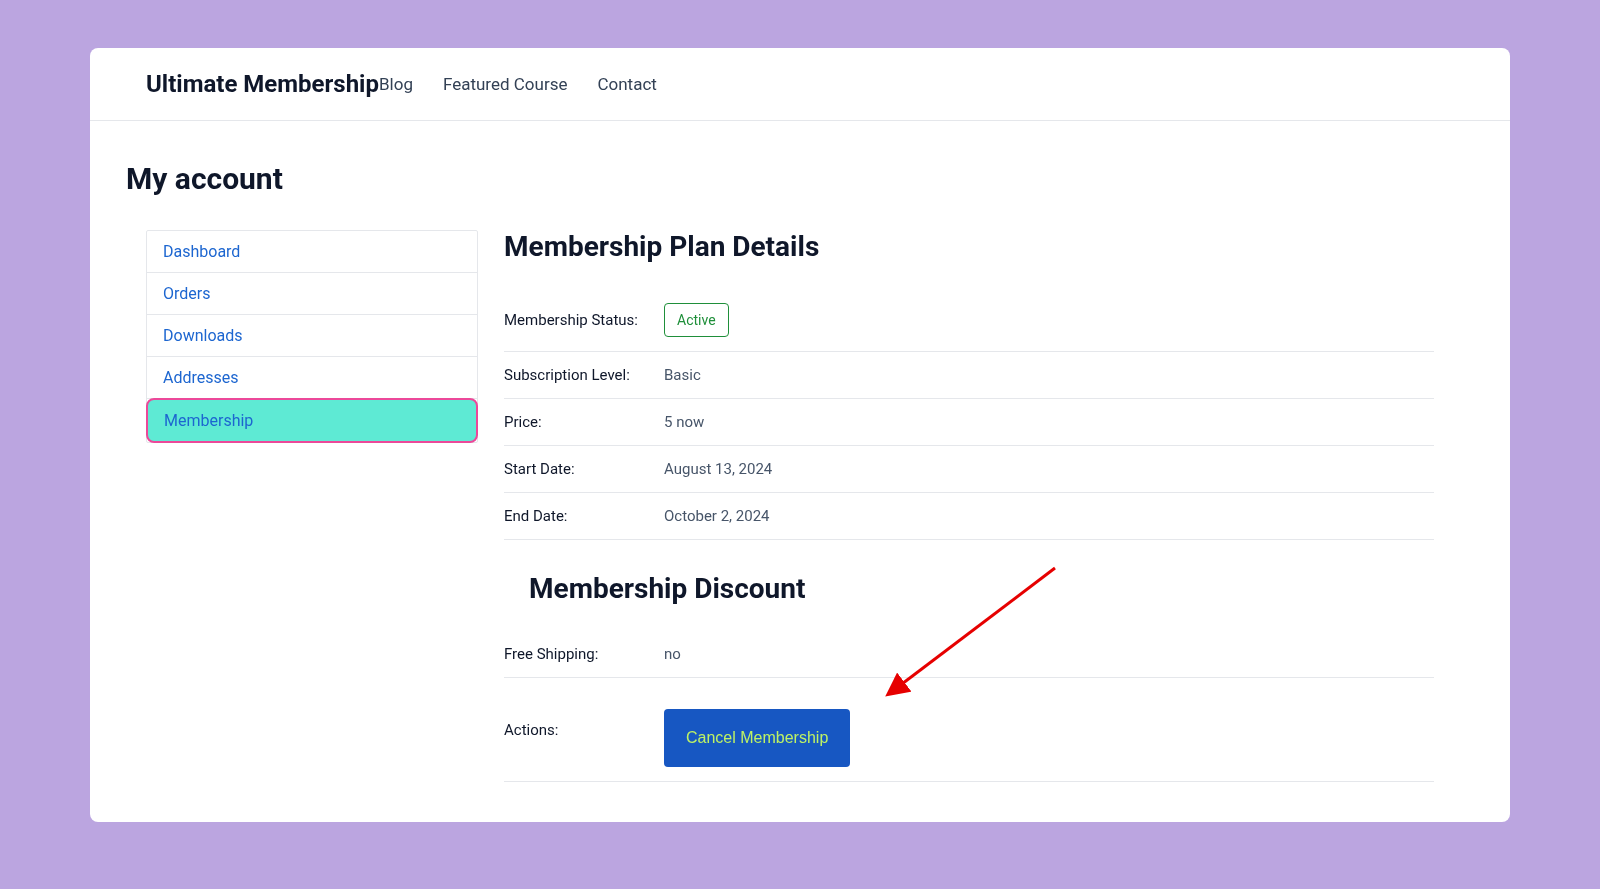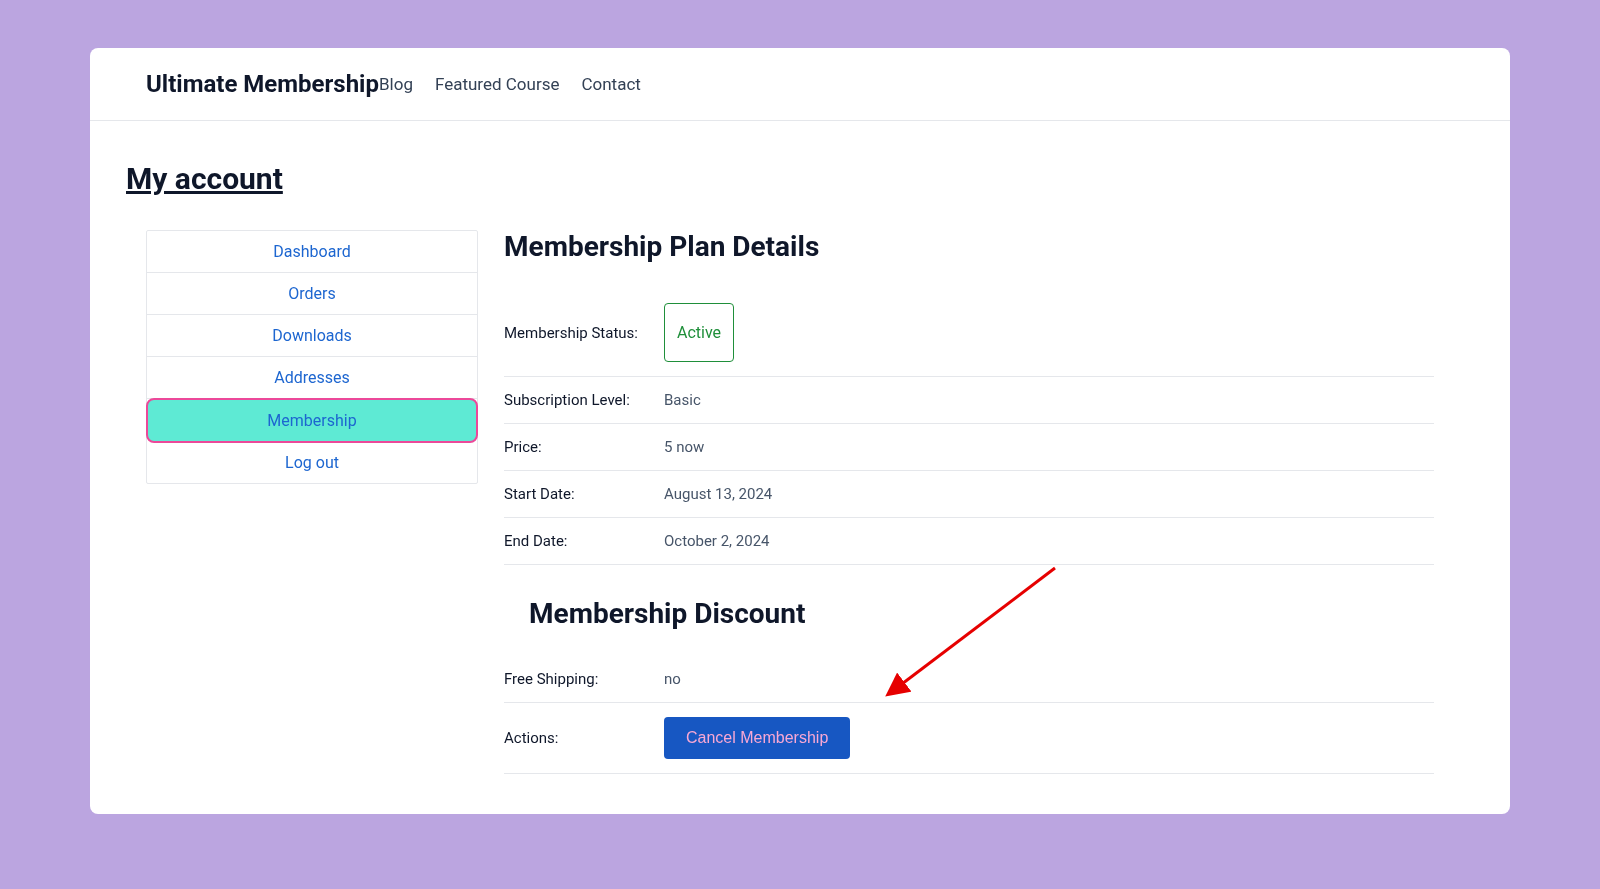--- a/index.html
+++ b/index.html
@@ -21,36 +21,35 @@
     padding: 22px 56px 22px 56px;
     border-bottom: 1px solid #e5e7eb;
   }
   .brand {
     font-size: 24px;
     font-weight: 700;
     color: #0f172a;
   }
   .nav-links {
     display: flex;
-    gap: 22px;
+    gap: 30px;
   }
   .nav-links a {
     color: #334155;
     text-decoration: none;
     font-size: 17px;
   }
   .content {
     padding: 40px 36px 40px 36px;
   }
   .page-title {
     font-size: 30px;
     font-weight: 700;
     color: #0f172a;
     margin-bottom: 34px;
-    text-decoration: underline;
   }
   .layout {
     display: flex;
     gap: 26px;
     align-items: flex-start;
   }
   .side-nav {
     width: 332px;
     border: 1px solid #e5e7eb;
     border-radius: 2px;
@@ -58,21 +57,20 @@
     background: #fff;
   }
   .side-nav .item {
     display: block;
     padding: 11px 16px;
     font-size: 16px;
     color: #1d66d0;
     text-decoration: none;
     border-bottom: 1px solid #e5e7eb;
     cursor: pointer;
-    text-align: center;
   }
   .side-nav .item:last-child { border-bottom: none; }
   .side-nav .item.highlight {
     border: 2px solid #ec4899;
     border-radius: 8px;
     margin: -1px;
     position: relative;
     z-index: 1;
     background:#5eead4;
   }
@@ -101,32 +99,33 @@
     width: 160px;
     font-weight: 400;
     color: #0f172a;
   }
   table.details td.value { color: #475569; }
   .badge-active {
     display: inline-block;
     border: 1px solid #1f8f3a;
     color: #1f8f3a;
     border-radius: 4px;
-    padding: 19px 12px;
-    font-size: 16px;
+    padding: 8px 12px;
+    font-size: 14px;
   }
   .btn-primary {
     display: inline-block;
     background: #1757c2;
-    color: #f9a8d4;
+    color: #bef264;
     border: none;
     border-radius: 4px;
-    padding: 12px 22px;
+    padding: 20px 22px;
     font-size: 16px;
     cursor: pointer;
+    margin-top: 17px;
   }
   .annotation-arrow {
     position: absolute;
     pointer-events: none;
   }
 </style>
 </head>
 <body>
 
 <div class="page-card">
@@ -144,21 +143,20 @@
     <h1 class="page-title">My account</h1>
 
     <div class="layout">
 
       <nav class="side-nav">
         <a class="item">Dashboard</a>
         <a class="item">Orders</a>
         <a class="item">Downloads</a>
         <a class="item">Addresses</a>
         <a class="item highlight">Membership</a>
-        <a class="item">Log out</a>
       </nav>
 
       <div class="main">
 
         <h2 class="section-title">Membership Plan Details</h2>
 
         <table class="details">
           <tbody>
               <tr>
             <td class="label">Membership Status:</td>

